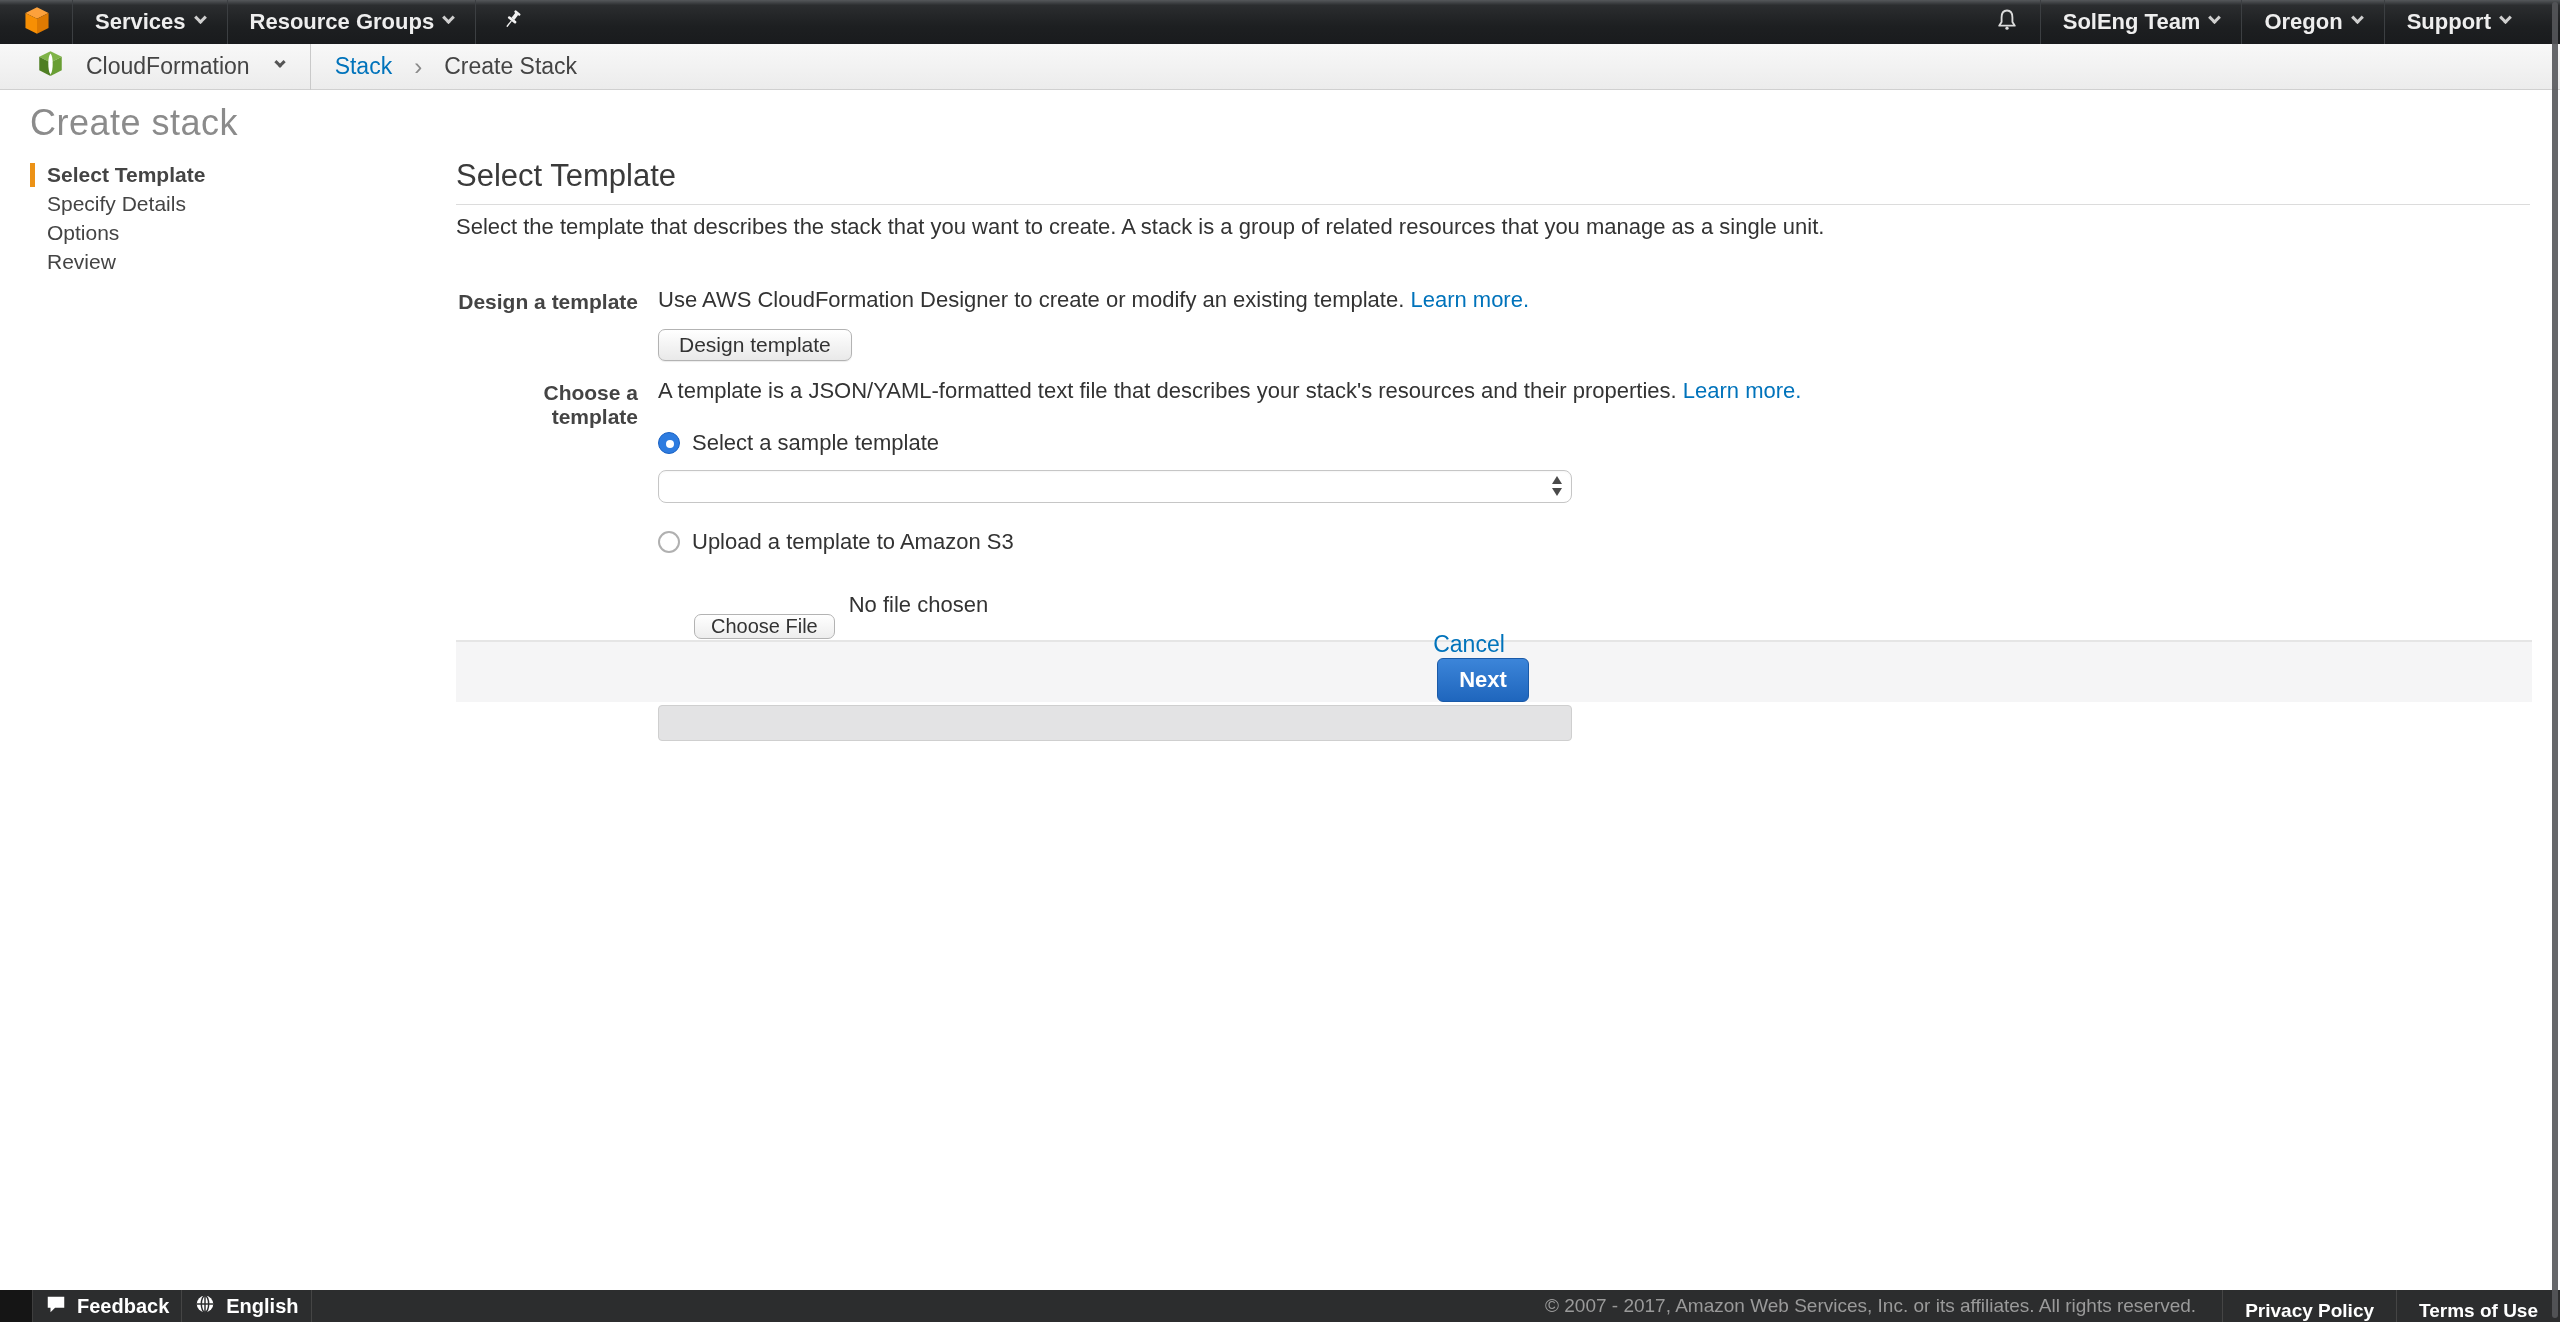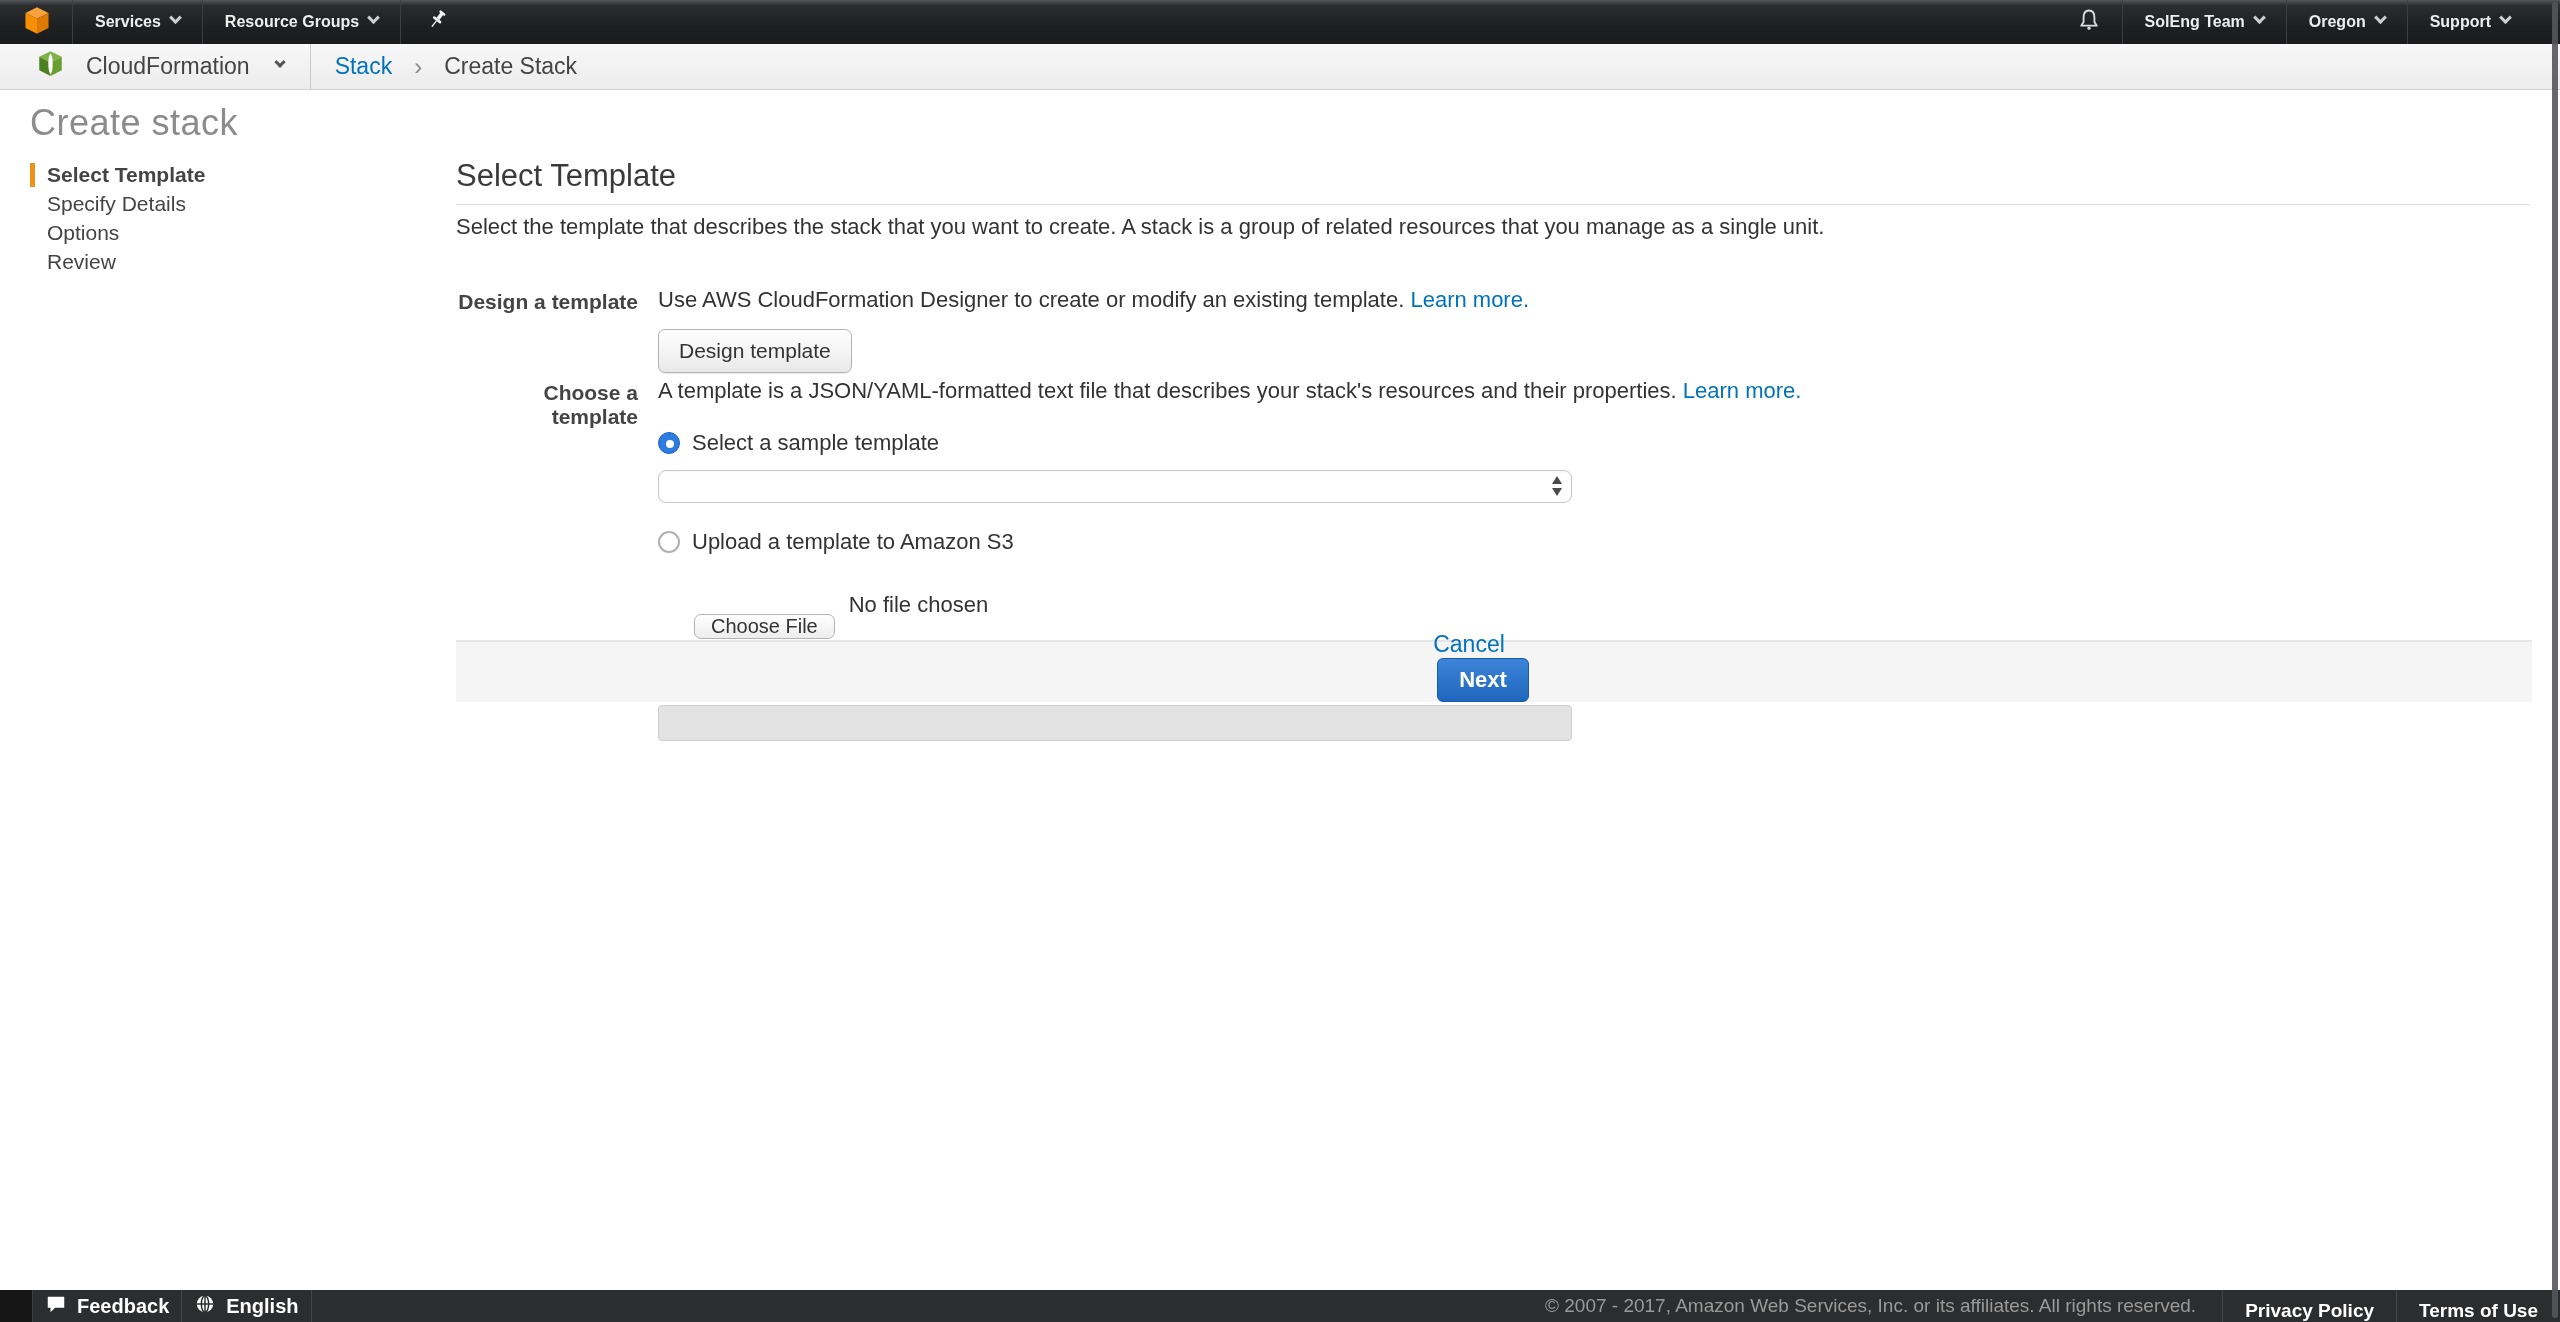--- a/index.html
+++ b/index.html
@@ -9,21 +9,21 @@
     font-family:"Liberation Sans", sans-serif; color:#333;
   }
 
   
   .topnav {
     position:absolute; top:0; left:0; right:0; height:44px;
     background:linear-gradient(180deg,#55585b 0%,#2b2d2f 12%,#1d1f21 60%,#191b1d 100%);
     display:flex; align-items:center; color:#eee;
   }
   .topnav .right { margin-left:auto; display:flex; align-items:center; height:100%; padding-right:28px; }
-  .nav-item { display:flex; align-items:center; gap:10px; padding:0 22px; height:100%; font-size:16px; font-weight:bold; color:#eee; cursor:pointer; }
+  .nav-item { display:flex; align-items:center; gap:10px; padding:0 22px; height:100%; font-size:22px; font-weight:bold; color:#eee; cursor:pointer; }
   .nav-sep { width:1px; height:44px; background:#3c3f42; }
   .logo-wrap { padding:0 20px 0 22px; display:flex; align-items:center; height:100%; }
   .chev-light { width:9px; height:9px; border-right:3px solid #cfcfcf; border-bottom:3px solid #cfcfcf; transform:rotate(45deg) translate(-2px,-2px); margin-top:-4px; }
   .pin-wrap { padding:0 24px; display:flex; align-items:center; height:100%; }
   .bell-wrap { padding:0 20px; display:flex; align-items:center; height:100%; }
 
   
   .crumbbar {
     position:absolute; top:44px; left:0; right:0; height:46px;
     background:linear-gradient(180deg,#f8f8f8,#ececec);
@@ -51,21 +51,21 @@
   .main-desc { position:absolute; left:456px; top:214px; font-size:22px; color:#333; }
 
   .form-row { position:absolute; left:456px; right:30px; display:flex; }
   .row-design { top:287px; }
   .row-choose { top:378px; }
   .form-label { width:182px; flex:0 0 182px; text-align:right; font-weight:bold; font-size:21px; color:#444; padding-top:3px; }
   .form-content { margin-left:20px; font-size:22px; color:#333; }
   .inline-link { color:#0073bb; text-decoration:none; cursor:pointer; }
 
   .btn-secondary {
-    display:inline-block; margin-top:16px; padding:9px 20px;
+    display:inline-block; margin-top:16px; padding:3px 20px;
     font-family:"Liberation Sans", sans-serif; font-size:21px; color:#333;
     background:linear-gradient(180deg,#ffffff,#e9e9e9);
     border:1px solid #b3b3b3; border-radius:7px;
     box-shadow:0 1px 1px rgba(0,0,0,0.08); cursor:pointer;
   }
 
   .radio-row { display:flex; align-items:center; gap:12px; margin-top:26px; cursor:pointer; }
   .radio { width:22px; height:22px; border-radius:50%; flex:0 0 22px; position:relative; }
   .radio.selected { background:#2e7ce0; border:1px solid #1a62c4; }
   .radio.selected .dot { position:absolute; left:7px; top:7px; width:8px; height:8px; border-radius:50%; background:#fff; }

